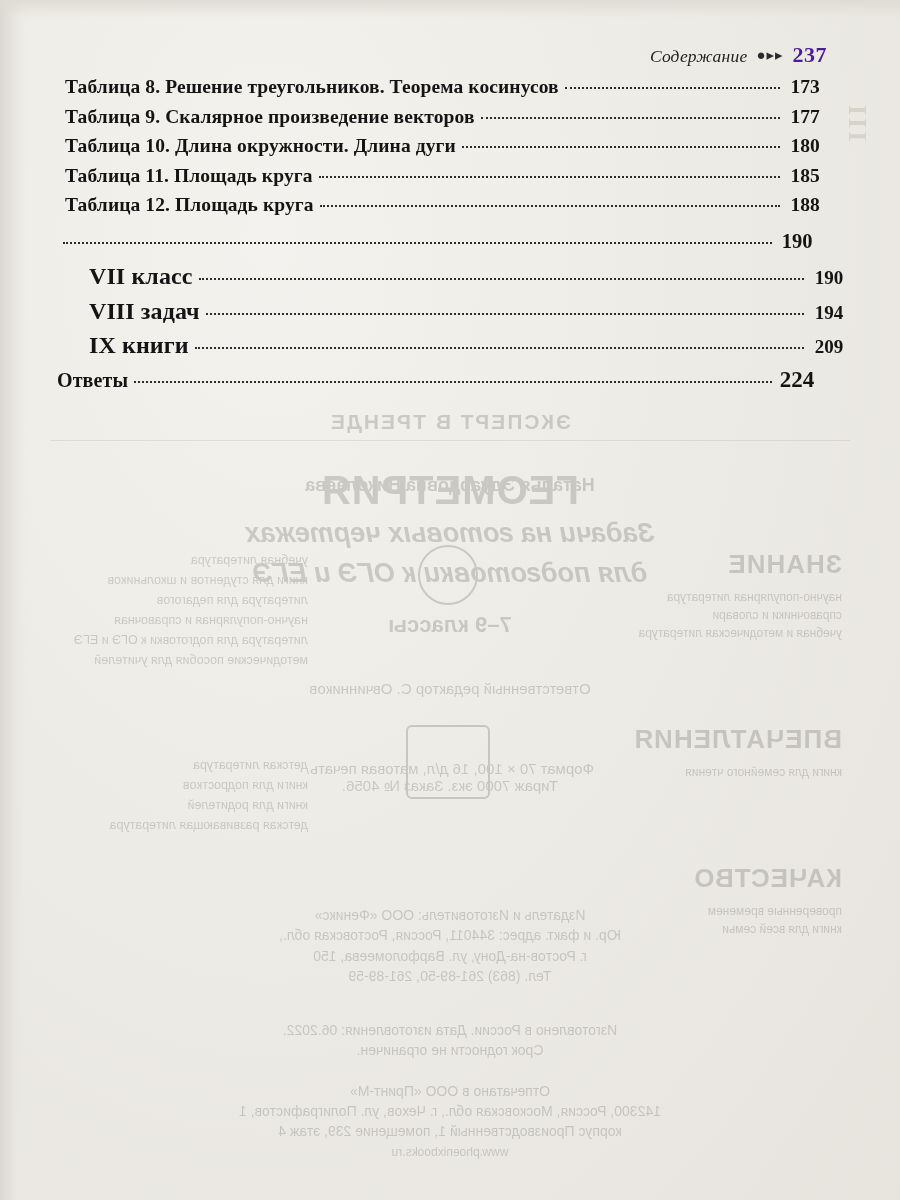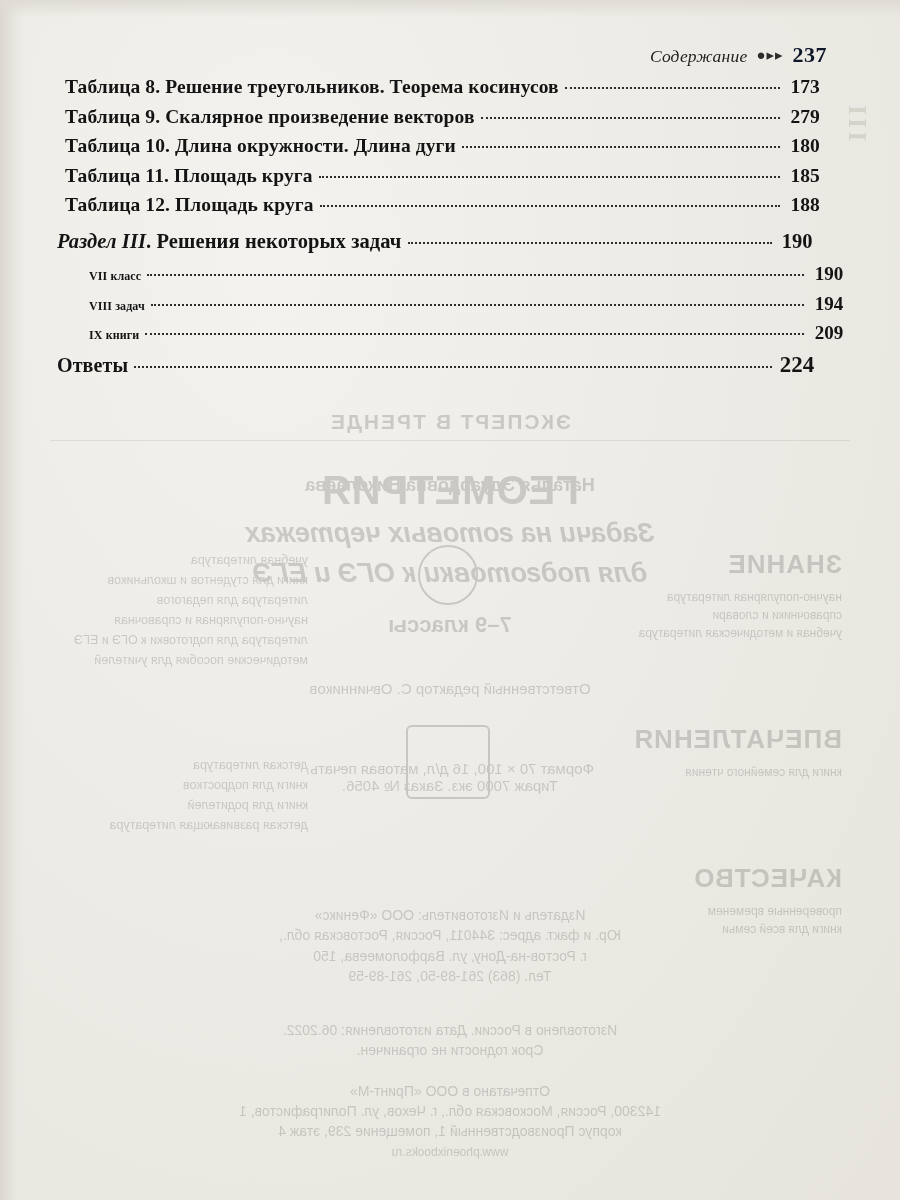--- a/index.html
+++ b/index.html
@@ -58,21 +58,21 @@
   .rh-dots {
     display: inline-block;
     letter-spacing: 1px;
     font-size: 15px;
     color: #2b2b2b;
     transform: translateY(-2px);
   }
   .running-head .rh-page {
     font-size: 22px;
     font-weight: bold;
-    color: #0f172a;
+    color: #4c1d95;
     letter-spacing: .5px;
   }
 
   
   .side-tab {
     position: absolute;
     right: 28px;
     top: 62px;
     width: 22px;
     height: 125px;
@@ -128,21 +128,21 @@
     margin-top: 14px;
     margin-bottom: 10px;
   }
   .toc-row.section .t-title,
   .toc-row.section .t-page { font-size: 20.5px; }
   .sec-pre {
     font-style: italic;
     font-weight: bold;
   }
 
-  .toc-row.sub .t-title { font-size: 12px; font-weight: bold; }
+  .toc-row.sub .t-title { font-size: 24px; font-weight: bold; }
   .toc-row.sub .t-page { font-size: 19px; }
 
   .toc-row.answers { }
   .toc-row.answers .t-title { font-size: 20px; }
   .toc-row.answers .t-page { font-size: 23px; }
 
   
   .showthrough {
     position: absolute;
     left: 0; right: 0;
@@ -304,21 +304,21 @@
 
   <div class="toc-row indent-1">
     <span class="t-title">Таблица 8. Решение треугольников. Теорема косинусов</span>
     <span class="t-leader"></span>
     <span class="t-page">173</span>
   </div>
 
   <div class="toc-row indent-1">
     <span class="t-title">Таблица 9. Скалярное произведение векторов</span>
     <span class="t-leader"></span>
-    <span class="t-page">279</span>
+    <span class="t-page">177</span>
   </div>
 
   <div class="toc-row indent-1">
     <span class="t-title">Таблица 10. Длина окружности. Длина дуги</span>
     <span class="t-leader"></span>
     <span class="t-page">180</span>
   </div>
 
   <div class="toc-row indent-1">
     <span class="t-title">Таблица 11. Площадь круга</span>
@@ -326,21 +326,20 @@
     <span class="t-page">185</span>
   </div>
 
   <div class="toc-row indent-1">
     <span class="t-title">Таблица 12. Площадь круга</span>
     <span class="t-leader"></span>
     <span class="t-page">188</span>
   </div>
 
   <div class="toc-row section">
-    <span class="t-title"><span class="sec-pre">Раздел III</span><span>. Решения некоторых задач</span></span>
     <span class="t-leader"></span>
     <span class="t-page">190</span>
   </div>
 
   <div class="toc-row sub indent-2">
     <span class="t-title">VII класс</span>
     <span class="t-leader"></span>
     <span class="t-page">190</span>
   </div>
 

